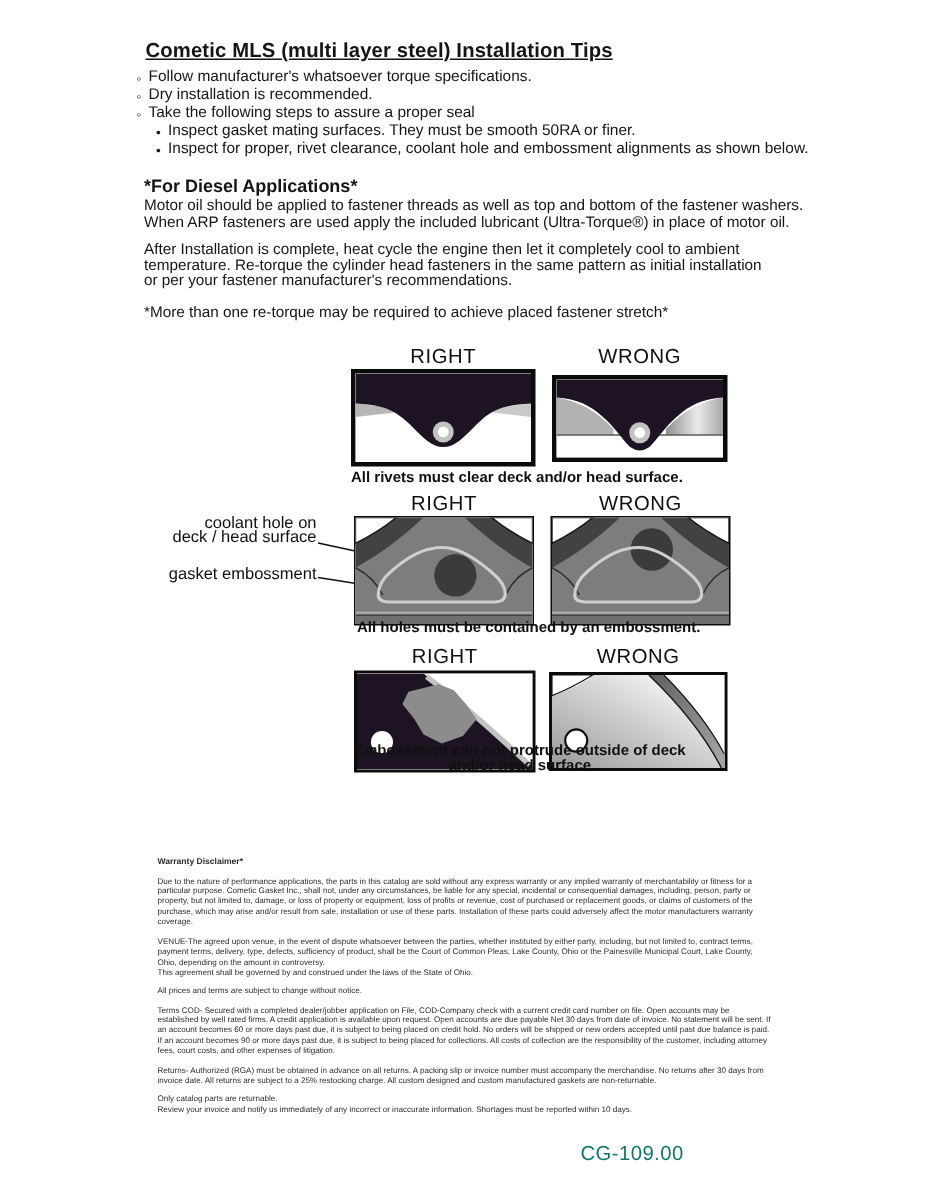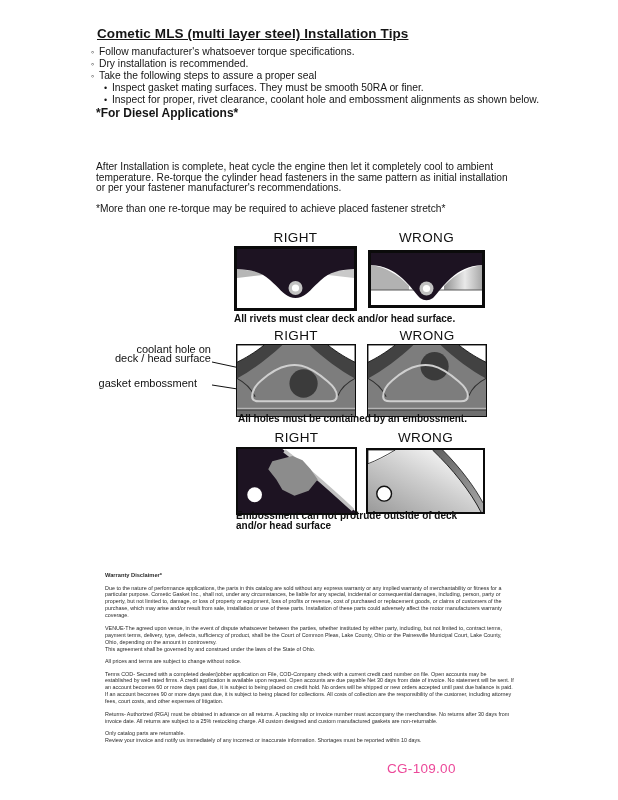--- a/index.html
+++ b/index.html
@@ -11,40 +11,40 @@
 
   .title { left:97px; top:26px; font-size:13.5px; font-weight:bold; text-decoration:underline; letter-spacing:0.1px; }
 
   .bullets { left:91px; top:46px; width:450px; font-size:10.3px; }
   .brow { display:flex; line-height:12px; }
   .brow .mk { width:8px; flex:0 0 8px; text-align:left; }
   .brow.sub { padding-left:13px; }
   .brow .mk.open { font-size:9px; }
   .brow .mk.fill { font-size:9px; }
 
-  .diesel-h { left:96px; top:106px; font-size:12px; font-weight:bold; }
+  .diesel-h { left:96px; top:117px; font-size:12px; font-weight:bold; }
   .bodyp { left:96px; width:445px; font-size:10.2px; line-height:10.5px; }
   .p1 { top:133px; } .p2 { top:162px; } .p3 { top:204px; }
 
   .dlabel { font-size:13.5px; letter-spacing:0.4px; text-align:center; color:#101010; }
   .caption { font-size:10px; font-weight:bold; line-height:9.5px; color:#101010; }
 
   .dbox { border-style:solid; border-color:#0b0b0b; background:#fff; }
   .dbox svg { display:block; width:100%; height:100%; }
   .b3 { border-width:3px; } .b15 { border-width:1.5px; } .b25 { border-width:2.5px; }
 
   .callout { font-size:11px; line-height:8.8px; text-align:right; color:#101010; }
 
   .blk { fill:var(--diagram-dark); }
 
   .disclaimer { left:105px; top:572px; width:409px; color:#2a2a2a; }
   .disclaimer h4 { font-size:5.7px; font-weight:bold; margin-bottom:6.5px; }
   .disclaimer p { font-size:5.4px; line-height:6.95px; margin-bottom:5.5px; }
 
-  .pagenum { left:387px; top:761px; font-size:13.5px; color:#ec4899; letter-spacing:0.3px; }
+  .pagenum { left:387px; top:761px; font-size:13.5px; color:#0f766e; letter-spacing:0.3px; }
 </style>
 </head>
 <body>
 
 <div class="page">
 
   <div class="abs title">Cometic MLS (multi layer steel) Installation Tips</div>
 
   <div class="abs bullets">
     <div class="brow">
@@ -63,20 +63,22 @@
       <span class="mk fill">•</span>
       <span>Inspect gasket mating surfaces.  They must be smooth 50RA or finer.</span>
     </div>
     <div class="brow sub">
       <span class="mk fill">•</span>
       <span>Inspect for proper, rivet clearance, coolant hole and embossment alignments as shown below.</span>
     </div>
   </div>
 
   <div class="abs diesel-h">*For Diesel Applications*</div>
+  <div class="abs bodyp p1 prewrap">Motor oil should be applied to fastener threads as well as top and bottom of the fastener washers.
+When ARP fasteners are used apply the included lubricant (Ultra-Torque®) in place of motor oil.</div>
   <div class="abs bodyp p2 prewrap">After Installation is complete, heat cycle the engine then let it completely cool to ambient
 temperature. Re-torque the cylinder head fasteners in the same pattern as initial installation
 or per your fastener manufacturer's recommendations.</div>
   <div class="abs bodyp p3 prewrap">*More than one re-torque may be required to achieve placed fastener stretch*</div>
 
   <div class="abs dlabel" style="left:234px;top:230px;width:123px;">RIGHT</div>
   <div class="abs dlabel" style="left:368px;top:230px;width:117px;">WRONG</div>
 
   <div class="abs dbox b3" style="left:234px;top:246px;width:123px;height:65px;">
     <svg viewBox="0 0 117 59" preserveAspectRatio="none">
@@ -106,21 +108,21 @@
       <circle cx="55.5" cy="35.5" r="3.6" fill="#ffffff"></circle>
     </svg>
   </div>
   <div class="abs caption" style="left:234px;top:314px;">All rivets must clear deck and/or head surface.</div>
 
   <div class="abs dlabel" style="left:236px;top:328px;width:120px;">RIGHT</div>
   <div class="abs dlabel" style="left:367px;top:328px;width:120px;">WRONG</div>
 
   <div class="abs callout prewrap" style="left:90px;top:345px;width:121px;">coolant hole on
 deck / head surface</div>
-  <div class="abs callout" style="left:76px;top:379px;width:121px;text-align:right;">gasket embossment</div>
+  <div class="abs callout" style="left:90px;top:379px;width:121px;text-align:right;">gasket embossment</div>
   <svg class="abs" style="left:210px;top:360px;" width="85" height="36">
     <line x1="2" y1="2" x2="81" y2="19" stroke="#101010" stroke-width="1"></line>
     <line x1="2" y1="25" x2="53" y2="33" stroke="#101010" stroke-width="1"></line>
   </svg>
 
   <div class="abs dbox b15" style="left:236px;top:344px;width:120px;height:73px;">
     <svg viewBox="0 0 117 70" preserveAspectRatio="none">
       <rect width="117" height="70" fill="#7d7d7d"></rect>
       <rect y="63" width="117" height="7" fill="#6f6f6f"></rect>
       <path d="M0,62.5 H117" stroke="#b5b5b5" stroke-width="1.2"></path>
@@ -181,21 +183,21 @@
       </defs>
       <rect width="114" height="61" fill="#ffffff"></rect>
       <path d="M28,0 H64 C84,18 101,38 112,58 L114,61 L0,61 L0,14 C10,10 20,6 28,0 Z" fill="url(#gb)"></path>
       <path d="M64,0 H74 C92,18 106,37 114,52 L114,61 H112 C101,40 84,19 64,0 Z" fill="url(#gs)"></path>
       <path d="M64,0 C84,19 101,40 112,61" stroke="#131313" stroke-width="0.9" fill="none"></path>
       <path d="M74,0 C92,18 106,37 114,52" stroke="#131313" stroke-width="0.8" fill="none"></path>
       <path d="M0,0 H27 C17,6 8,10.5 0,13.5 Z" fill="#ffffff" stroke="#1a1a1a" stroke-width="0.8"></path>
       <circle cx="16" cy="43" r="7.3" fill="#ffffff" stroke="#101010" stroke-width="1.4"></circle>
     </svg>
   </div>
-  <div class="abs caption prewrap" style="left:236px;top:511px;">Embossment can not protrude outside of deck
+  <div class="abs caption prewrap" style="left:236px;top:496px;text-align:center;">Embossment can not protrude outside of deck
 and/or head surface</div>
 
   <div class="abs disclaimer">
     <h4>Warranty Disclaimer*</h4>
     <p class="prewrap">Due to the nature of performance applications, the parts in this catalog are sold without any express warranty or any implied warranty of merchantability or fitness for a particular purpose.  Cometic Gasket Inc., shall not, under any circumstances, be liable for any special, incidental or consequential damages, including, person, party or property, but not limited to, damage, or loss of property or equipment, loss of profits or revenue, cost of purchased or replacement goods, or claims of customers of the purchase, which may arise and/or result from sale, installation or use of these parts.  Installation of these parts could adversely affect the motor manufacturers warranty coverage.</p>
     <p class="prewrap">VENUE-The agreed upon venue, in the event of dispute whatsoever between the parties, whether instituted by either party, including, but not limited to, contract terms, payment terms, delivery, type, defects, sufficiency of product, shall be the Court of Common Pleas, Lake County, Ohio or the Painesville Municipal Court, Lake County, Ohio, depending on the amount in controversy.
 This agreement shall be governed by and construed under the laws of the State of Ohio.</p>
     <p class="prewrap">All prices and terms are subject to change without notice.</p>
     <p class="prewrap">Terms COD- Secured with a completed dealer/jobber application on File, COD-Company check with a current credit card number on file.  Open accounts may be established by well rated firms.  A credit application is available upon request.  Open accounts are due payable Net 30 days from date of invoice.  No statement will be sent.  If an account becomes 60 or more days past due, it is subject to being placed on credit hold.  No orders will be shipped or new orders accepted until past due balance is paid.  If an account becomes 90 or more days past due, it is subject to being placed for collections.  All costs of collection are the responsibility of the customer, including attorney fees, court costs, and other expenses of litigation.</p>
     <p class="prewrap">Returns- Authorized (RGA) must be obtained in advance on all returns.  A packing slip or invoice number must accompany the merchandise.  No returns after 30 days from invoice date.  All returns are subject to a 25% restocking charge.  All custom designed and custom manufactured gaskets are non-returnable.</p>

